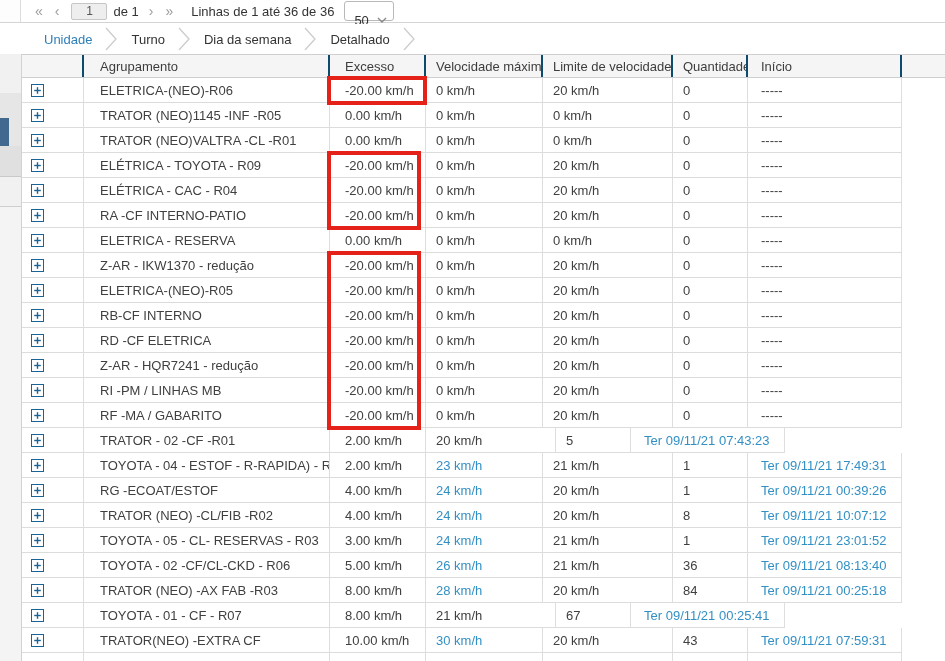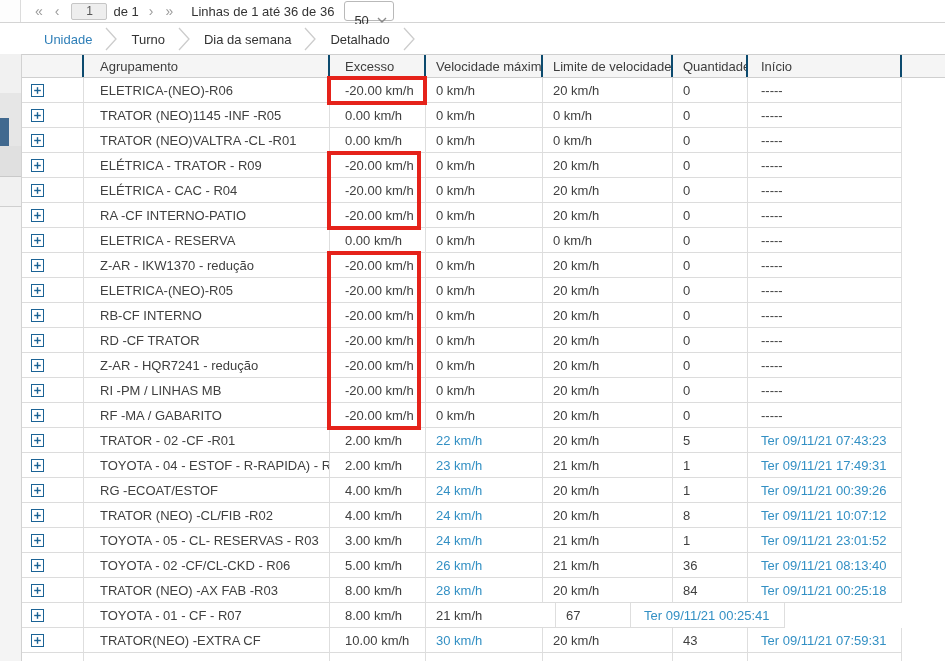--- a/index.html
+++ b/index.html
@@ -185,21 +185,21 @@
         <div class="grid-row">
     <div class="cell c-expand">
       <span class="expand-btn">
         <svg width="13" height="13" viewBox="0 0 13 13">
           <rect x="0.5" y="0.5" width="12" height="12" fill="#ffffff" stroke="#1b6395"></rect>
           <line x1="6.5" y1="3.2" x2="6.5" y2="9.8" stroke="#1b6395" stroke-width="1.4"></line>
           <line x1="3.2" y1="6.5" x2="9.8" y2="6.5" stroke="#1b6395" stroke-width="1.4"></line>
         </svg>
       </span>
     </div>
-    <div class="cell c-group">ELÉTRICA - TRATOR - R09</div>
+    <div class="cell c-group">ELÉTRICA - TOYOTA - R09</div>
     <div class="cell c-excess">-20.00 km/h</div>
     <div class="cell c-max">0 km/h</div>
     <div class="cell c-limit">20 km/h</div>
     <div class="cell c-qty">0</div>
     <div class="cell c-start">-----</div>
   </div>
         <div class="grid-row">
     <div class="cell c-expand">
       <span class="expand-btn">
         <svg width="13" height="13" viewBox="0 0 13 13">
@@ -304,21 +304,21 @@
         <div class="grid-row">
     <div class="cell c-expand">
       <span class="expand-btn">
         <svg width="13" height="13" viewBox="0 0 13 13">
           <rect x="0.5" y="0.5" width="12" height="12" fill="#ffffff" stroke="#1b6395"></rect>
           <line x1="6.5" y1="3.2" x2="6.5" y2="9.8" stroke="#1b6395" stroke-width="1.4"></line>
           <line x1="3.2" y1="6.5" x2="9.8" y2="6.5" stroke="#1b6395" stroke-width="1.4"></line>
         </svg>
       </span>
     </div>
-    <div class="cell c-group">RD -CF TRATOR</div>
+    <div class="cell c-group">RD -CF ELETRICA</div>
     <div class="cell c-excess">-20.00 km/h</div>
     <div class="cell c-max">0 km/h</div>
     <div class="cell c-limit">20 km/h</div>
     <div class="cell c-qty">0</div>
     <div class="cell c-start">-----</div>
   </div>
         <div class="grid-row">
     <div class="cell c-expand">
       <span class="expand-btn">
         <svg width="13" height="13" viewBox="0 0 13 13">
@@ -374,21 +374,20 @@
       <span class="expand-btn">
         <svg width="13" height="13" viewBox="0 0 13 13">
           <rect x="0.5" y="0.5" width="12" height="12" fill="#ffffff" stroke="#1b6395"></rect>
           <line x1="6.5" y1="3.2" x2="6.5" y2="9.8" stroke="#1b6395" stroke-width="1.4"></line>
           <line x1="3.2" y1="6.5" x2="9.8" y2="6.5" stroke="#1b6395" stroke-width="1.4"></line>
         </svg>
       </span>
     </div>
     <div class="cell c-group">TRATOR - 02 -CF -R01</div>
     <div class="cell c-excess">2.00 km/h</div>
-    <div class="cell c-max link">22 km/h</div>
     <div class="cell c-limit">20 km/h</div>
     <div class="cell c-qty">5</div>
     <div class="cell c-start link">Ter 09/11/21 07:43:23</div>
   </div>
         <div class="grid-row">
     <div class="cell c-expand">
       <span class="expand-btn">
         <svg width="13" height="13" viewBox="0 0 13 13">
           <rect x="0.5" y="0.5" width="12" height="12" fill="#ffffff" stroke="#1b6395"></rect>
           <line x1="6.5" y1="3.2" x2="6.5" y2="9.8" stroke="#1b6395" stroke-width="1.4"></line>

